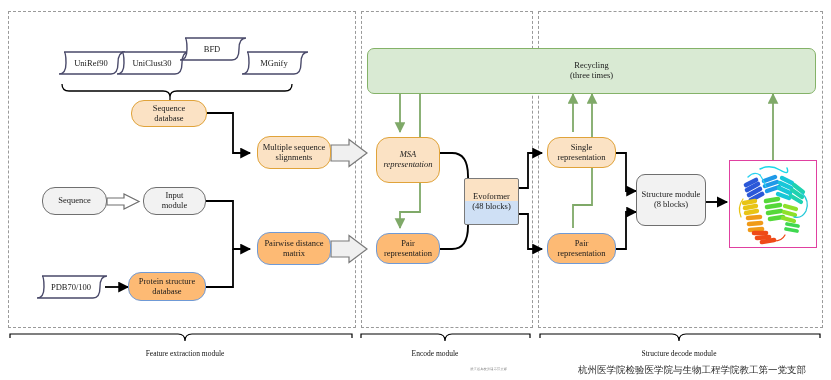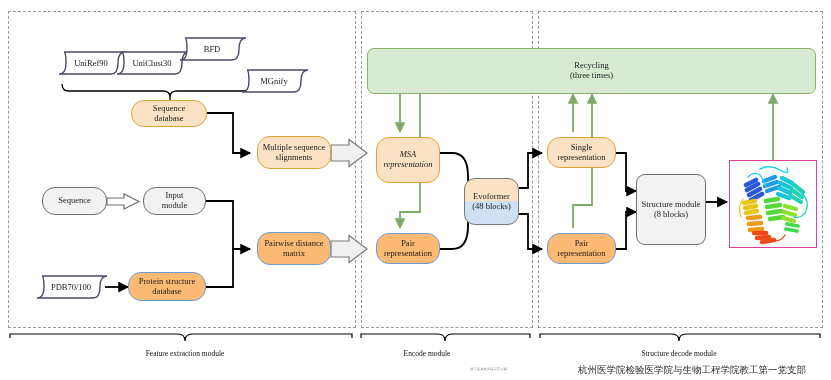--- a/index.html
+++ b/index.html
@@ -12,21 +12,21 @@
 
   .node{position:absolute;box-sizing:border-box;display:flex;align-items:center;
         justify-content:center;text-align:center;line-height:1.12;
         font-size:8.5px;border-radius:13px;z-index:3;}
   .node span{display:block;padding:0 2px;}
 
   .n-gray{background:#f2f2f2;border:1.4px solid #6f6f6f;}
   .n-orange{background:#fbe2c4;border:1.4px solid #e0a33a;}
   .n-blue{background:#fdba74;border:1.4px solid #6f9ad6;}
   .n-green{background:#d9ead3;border:1.4px solid #84b268;}
-  .n-evo{border:1.4px solid #7a7a7a;border-radius:11px;
+  .n-evo{border:1.4px solid #7a7a7a;border-radius:2px;
          background:linear-gradient(to bottom,#fbe2c4 0%,#fbe2c4 48%,#cfe0f5 48%,#cfe0f5 100%);}
 
   .db{position:absolute;z-index:3;font-size:8.5px;display:flex;align-items:center;
       justify-content:center;}
   .db svg{position:absolute;left:0;top:0;}
   .db span{position:relative;z-index:2;}
 
   .modlabel{position:absolute;font-size:7.5px;text-align:center;z-index:4;color:#111;}
 
   #protein{position:absolute;z-index:3;border:1.6px solid #e040a0;background:#ffffff;
@@ -114,21 +114,21 @@
       <path d="M9,2 L76,2 Q69,2 69,13 Q69,24 62,24 L4,24 Q11,24 11,13 Q11,2 9,2 z" fill="#ffffff" stroke="#4a4a6a" stroke-width="1.4"></path>
     </svg>
     <span>UniClust30</span>
   </div>
   <div class="db" style="left:176px;top:36px;width:72px;height:26px;">
     <svg width="72" height="26">
       <path d="M9,2 L70,2 Q63,2 63,13 Q63,24 56,24 L4,24 Q11,24 11,13 Q11,2 9,2 z" fill="#ffffff" stroke="#4a4a6a" stroke-width="1.4"></path>
     </svg>
     <span>BFD</span>
   </div>
-  <div class="db" style="left:238px;top:68px;width:72px;height:26px;">
+  <div class="db" style="left:238px;top:50px;width:72px;height:26px;">
     <svg width="72" height="26">
       <path d="M9,2 L70,2 Q63,2 63,13 Q63,24 56,24 L4,24 Q11,24 11,13 Q11,2 9,2 z" fill="#ffffff" stroke="#4a4a6a" stroke-width="1.4"></path>
     </svg>
     <span>MGnify</span>
   </div>
 
   <div class="db" style="left:33px;top:274px;width:76px;height:26px;">
     <svg width="76" height="26">
       <path d="M9,2 L74,2 Q67,2 67,13 Q67,24 60,24 L4,24 Q11,24 11,13 Q11,2 9,2 z" fill="#ffffff" stroke="#4a4a6a" stroke-width="1.4"></path>
     </svg>
@@ -172,21 +172,21 @@
   </div>
 
   <div class="node n-orange" style="left:547px;top:137px;width:69px;height:31px;">
     <span>Single<br>representation</span>
   </div>
 
   <div class="node n-blue" style="left:547px;top:233px;width:69px;height:31px;">
     <span>Pair<br>representation</span>
   </div>
 
-  <div class="node n-gray" style="left:636px;top:174px;width:70px;height:71px;border-radius:9px;">
+  <div class="node n-gray" style="left:636px;top:174px;width:70px;height:52px;border-radius:9px;">
     <span>Structure module<br>(8 blocks)</span>
   </div>
 
   <div class="node n-green" style="left:367px;top:48px;width:449px;height:46px;border-radius:7px;">
     <span>Recycling<br>(three times)</span>
   </div>
 
   <div id="protein" style="left:729px;top:160px;width:88px;height:88px;">
     <svg width="88" height="88" viewBox="0 0 88 88">
       <rect x="0" y="0" width="88" height="88" fill="#ffffff"></rect>
@@ -249,21 +249,21 @@
         <path d="M13,38 Q7,46 11,56" stroke="#e8c415" stroke-width="1.2"></path>
         <path d="M44,80 Q52,80 55,74" stroke="#ef4a18" stroke-width="1.2"></path>
         <path d="M30,14 Q34,20 36,26" stroke="#2ad2f0" stroke-width="1.2"></path>
       </g>
     </svg>
   </div>
 
   <div class="modlabel" style="left:105px;top:349px;width:160px;">
     <span>Feature extraction module</span>
   </div>
-  <div class="modlabel" style="left:367px;top:349px;width:120px;">
+  <div class="modlabel" style="left:375px;top:349px;width:120px;">
     <span>Encode module</span>
   </div>
   <div class="modlabel" style="left:609px;top:349px;width:140px;">
     <span>Structure decode module</span>
   </div>
 
   <div id="wm-mini" style="left:470px;top:367px;">浙江省高校党建示范支部</div>
   <div id="watermark" style="left:578px;top:364px;">杭州医学院检验医学院与生物工程学院教工第一党支部</div>
 
 </div>

